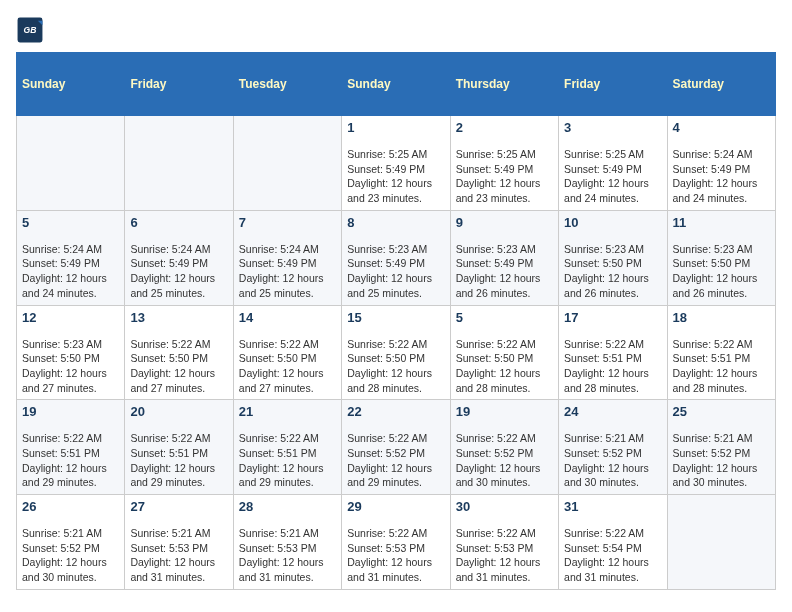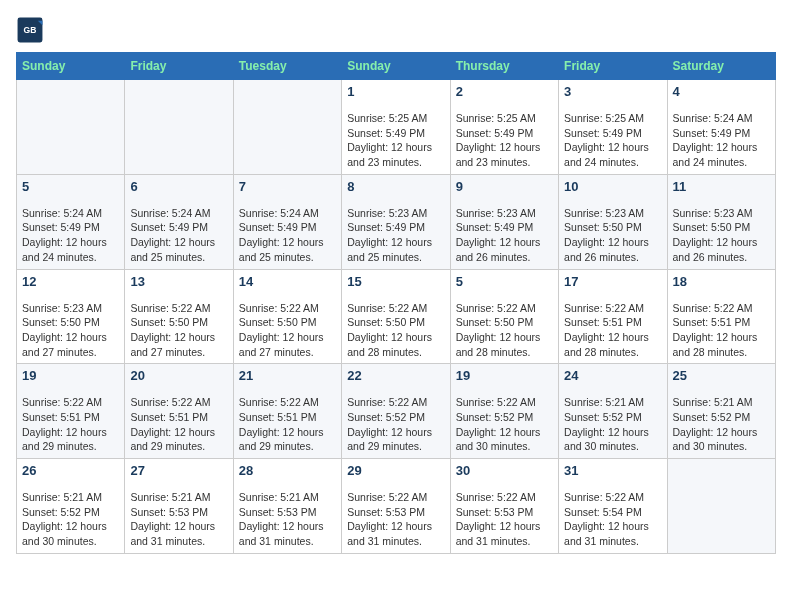--- a/index.html
+++ b/index.html
@@ -13,20 +13,21 @@
     .header {
       display: flex;
       align-items: flex-start;
       justify-content: space-between;
       margin-bottom: 8px;
     }
     .logo {
       display: flex;
       align-items: center;
       gap: 4px;
+      font-style: italic;
     }
     .logo-text {
       font-size: 18px;
       font-weight: bold;
       color: #1a3a5c;
       line-height: 1.1;
     }
     .logo-text span {
       color: #1a7abf;
     }
@@ -46,23 +47,23 @@
       font-size: 16px;
       color: #1a3a5c;
     }
     table {
       width: 100%;
       border-collapse: collapse;
       font-size: 11px;
     }
     thead tr th {
       background-color: #2a6db5;
-      color: #86efac;
+      color: #fef9c3;
       text-align: left;
-      padding: 6px 5px;
+      padding: 24px 5px;
       font-size: 12px;
       border: 1px solid #2a6db5;
     }
     tbody tr td {
       border: 1px solid #ccc;
       vertical-align: top;
       padding: 4px 5px;
       min-height: 70px;
       height: 80px;
       background: #fff;

